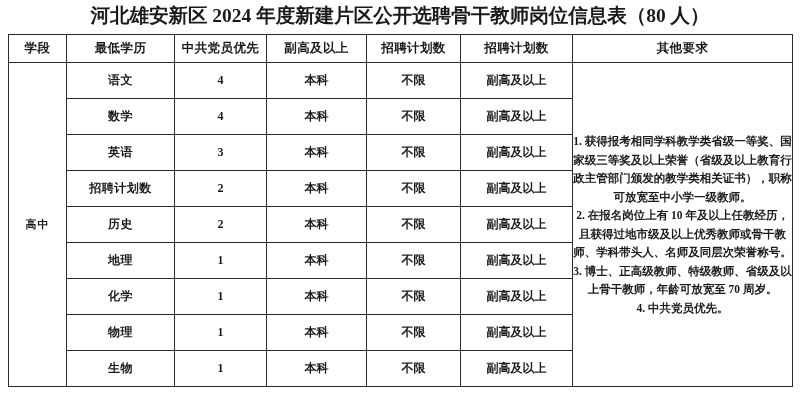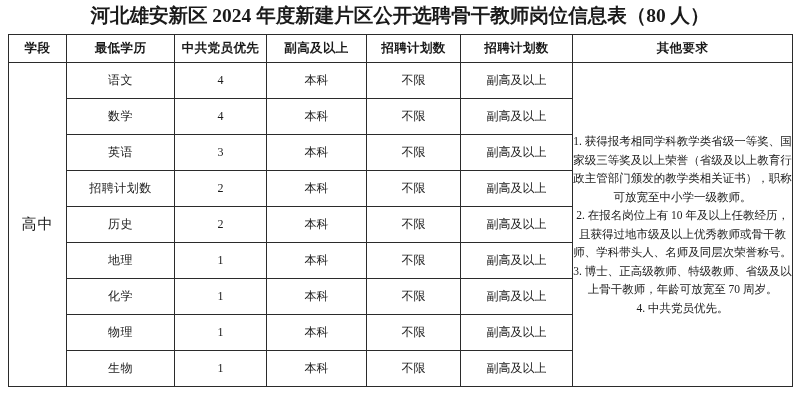--- a/index.html
+++ b/index.html
@@ -35,21 +35,21 @@
     border-collapse: collapse;
     width: 784px;
     table-layout: fixed;
     font-size: 11.5px;
   }
   table.info-table td,
   table.info-table th {
     border: 1px solid #2b2b2b;
     text-align: center;
     vertical-align: middle;
-    font-weight: normal;
+    font-weight: bold;
     padding: 0;
     font-family: "Liberation Serif", "DejaVu Serif", serif;
   }
   table.info-table thead th {
     height: 27px;
     font-size: 12.5px;
     font-weight: bold;
     letter-spacing: 0.4px;
   }
   .col-stage    { width: 58px; }
@@ -58,21 +58,21 @@
   .col-degree   { width: 100px; }
   .col-major    { width: 94px; }
   .col-title    { width: 112px; }
   .col-other    { width: 220px; }
 
   td.body-cell {
     height: 35px;
     font-size: 12px;
   }
   td.stage-cell {
-    font-size: 15px;
+    font-size: 11px;
     letter-spacing: 1px;
   }
   td.subject-cell {
     letter-spacing: 0.5px;
   }
   td.other-cell {
     text-align: left;
     vertical-align: top;
     padding: 6px 7px 6px 8px;
     line-height: 18.5px;

